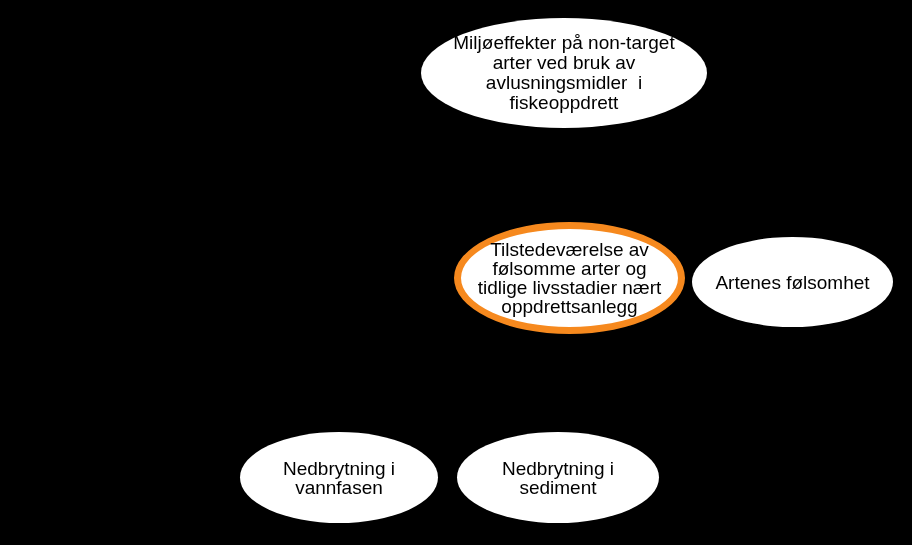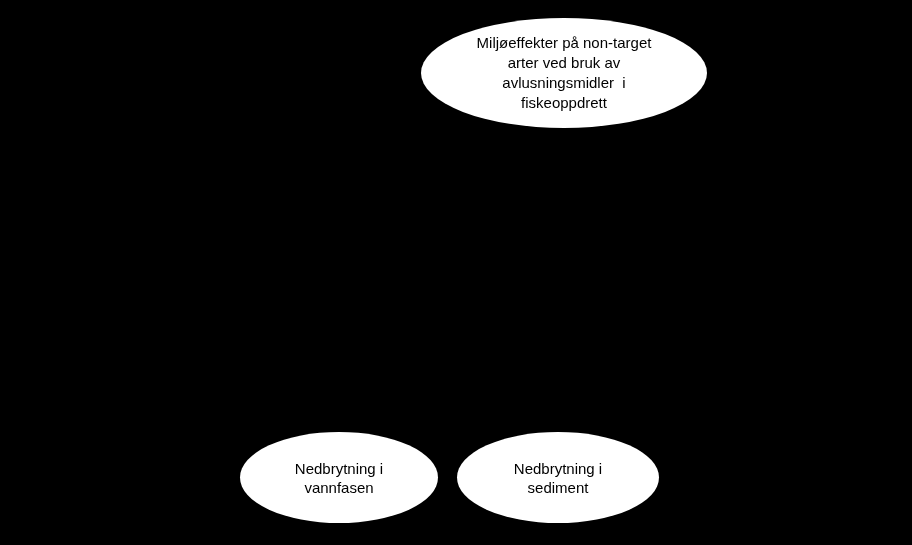--- a/index.html
+++ b/index.html
@@ -20,21 +20,21 @@
     border-radius: 50%;
     background: var(--node-fill, #ffffff);
     display: flex;
     align-items: center;
     justify-content: center;
     box-sizing: border-box;
     text-align: center;
   }
   .node .label {
     color: var(--text, #000000);
-    font-size: 15px;
+    font-size: 19px;
     line-height: 19px;
     white-space: pre-wrap;
     text-align: center;
   }
   .node.highlight {
     border: 7px solid var(--accent, #f6891e);
   }
   
   #node-root                { left: 421px; top: 18px;  width: 286px; height: 110px; }
   #node-root .label         { line-height: 20px; }
@@ -51,21 +51,30 @@
 <div class="canvas">
 
   <div class="node" id="node-root">
     <span class="label">Miljøeffekter på non-target
 arter ved bruk av
 avlusningsmidler  i
 fiskeoppdrett</span>
   </div>
 
 
+  <div class="node highlight" id="node-presence-species">
+    <span class="label">Tilstedeværelse av
+følsomme arter og
+tidlige livsstadier nært
+oppdrettsanlegg</span>
+  </div>
 
+  <div class="node" id="node-species-sensitivity">
+    <span class="label">Artenes følsomhet</span>
+  </div>
 
 
   <div class="node" id="node-degradation-water">
     <span class="label">Nedbrytning i
 vannfasen</span>
   </div>
 
   <div class="node" id="node-degradation-sediment">
     <span class="label">Nedbrytning i
 sediment</span>

